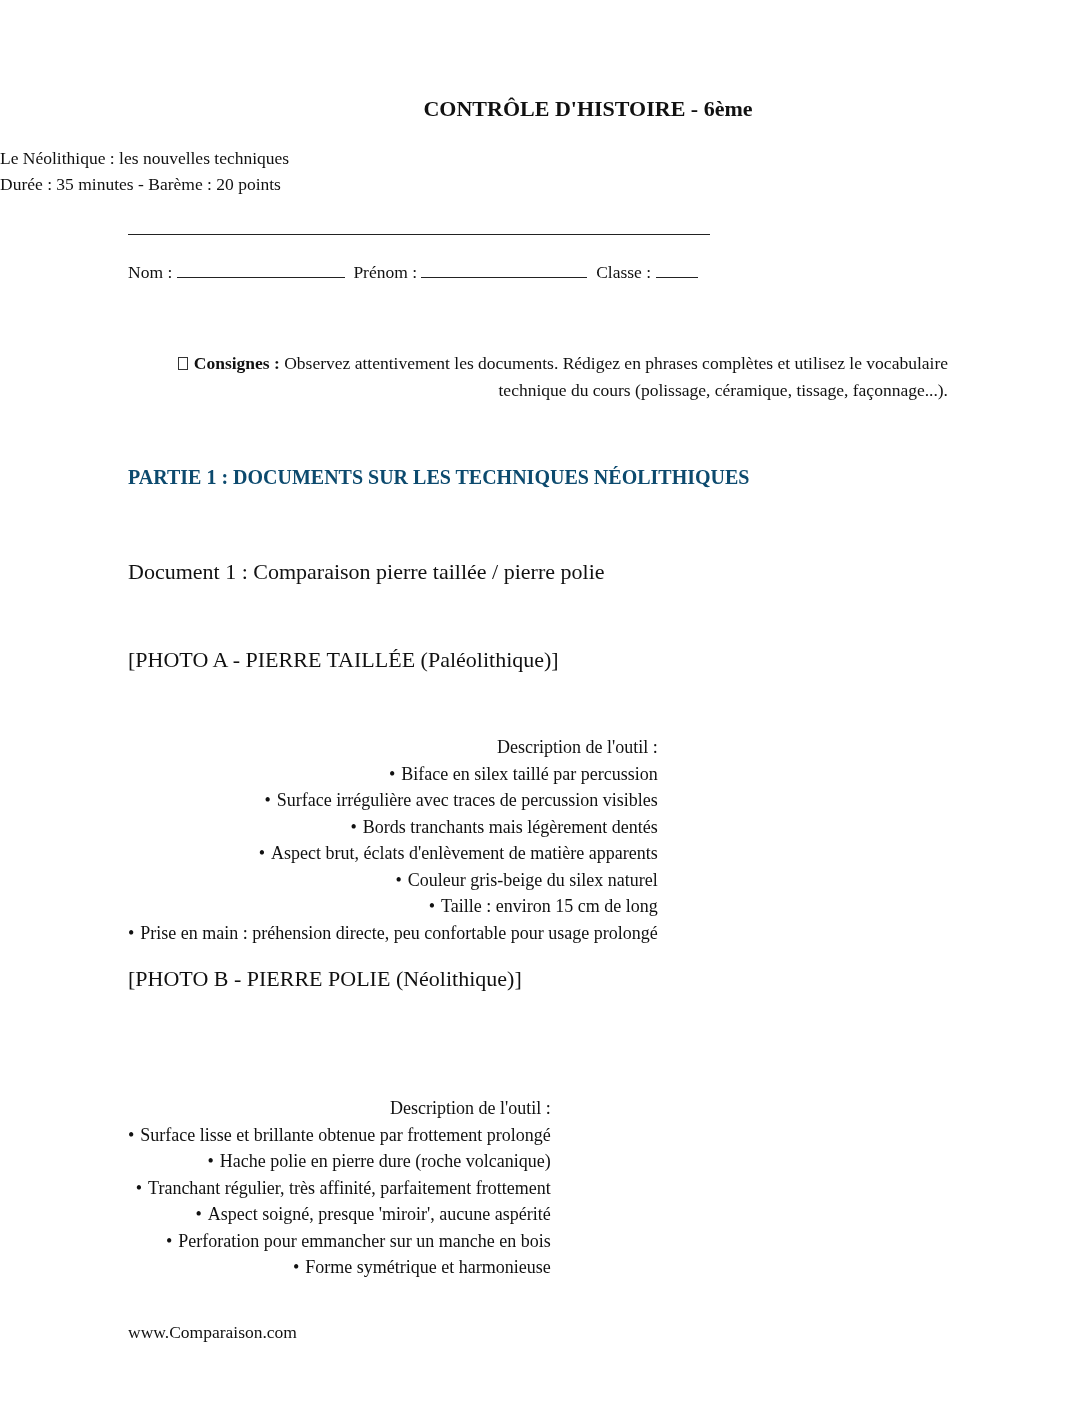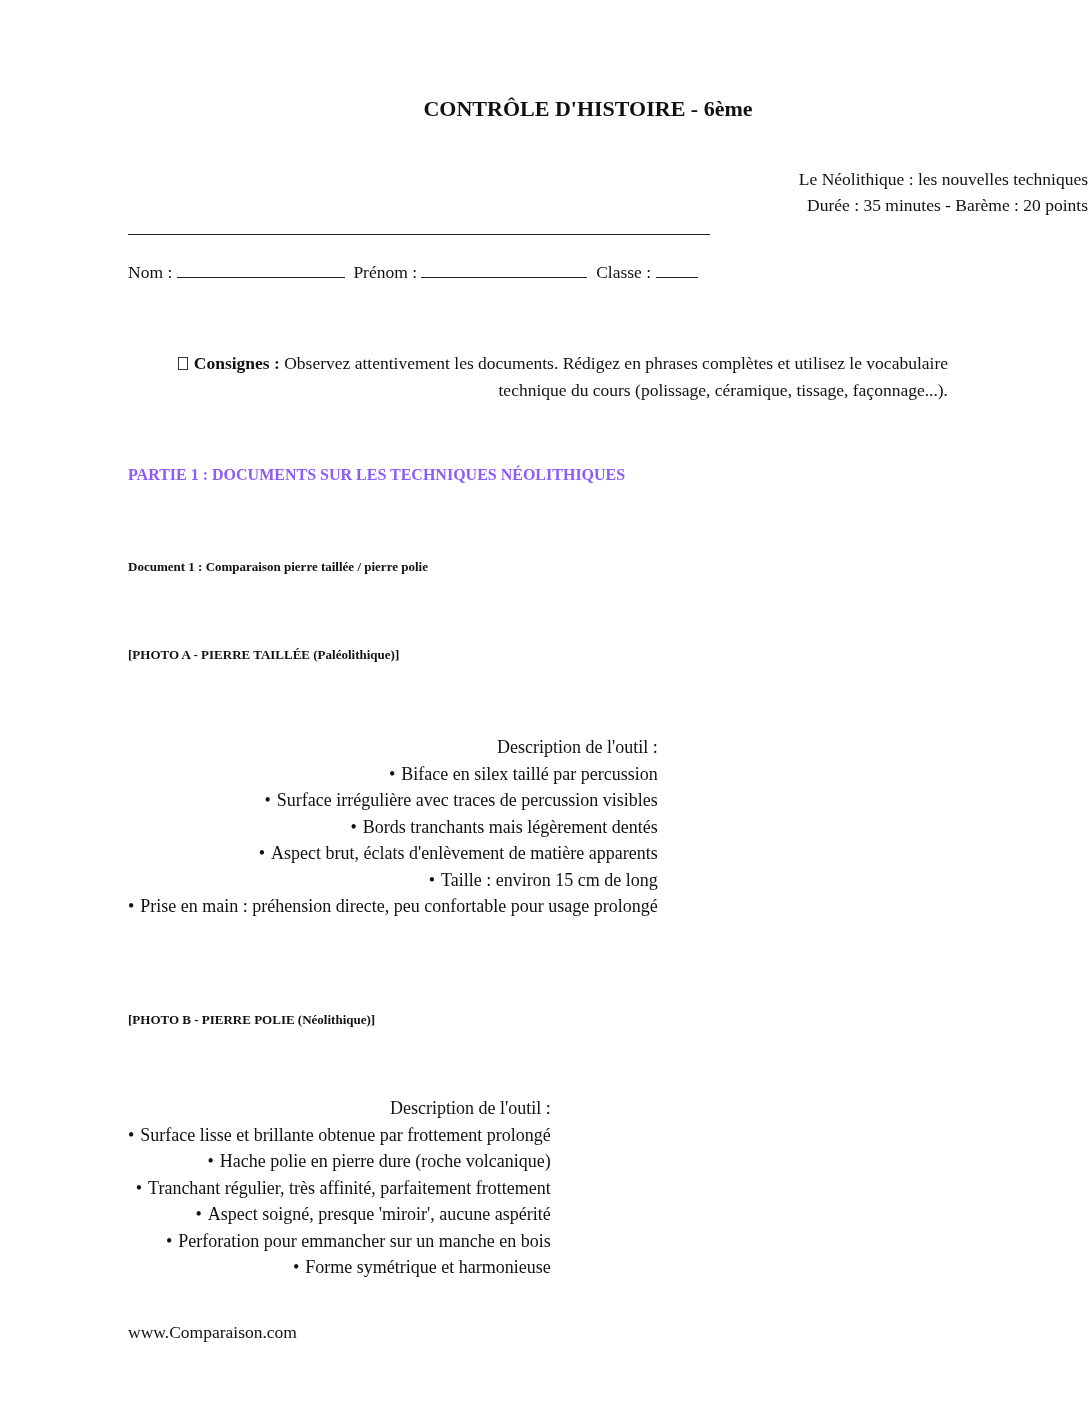--- a/index.html
+++ b/index.html
@@ -1,28 +1,28 @@
 <!DOCTYPE html>
 <html><head>
 <meta charset="utf-8">
 <style>
   html, body { margin: 0; padding: 0; background: #ffffff; }
   body { width: 1088px; height: 1408px; position: relative; overflow: hidden;
          font-family: "Liberation Serif", "DejaVu Serif", serif; color: #111111; }
   .abs { position: absolute; text-align: right; }
   .title { top: 96px; left: 0; width: 1088px; text-align: center; font-size: 22px; font-weight: bold; letter-spacing: 0px; margin-left: 44px; }
-  .sub { left: 0; width: 1088px; text-align: right; font-size: 17.5px; margin-top: 21px; }
+  .sub { left: 0; width: 1088px; text-align: left; font-size: 17.5px; }
   .rule { top: 222px; left: 128px; width: 582px; border-bottom: 1px solid #222; height: 12px; }
   .idline { top: 262px; left: 128px; font-size: 17.5px; white-space: pre; }
   .blank { display: inline-block; border-bottom: 1px solid #222; height: 14px; vertical-align: baseline; }
   .consignes { top: 350px; left: 128px; width: 820px; font-size: 17.5px; line-height: 26.5px; }
   .consignes b { font-weight: bold; }
   .icon-box { display: inline-block; width: 10px; height: 13px; border: 1px solid #333; vertical-align: -1px; margin-right: 6px; box-sizing: border-box; }
-  .partie { top: 466px; left: 128px; font-size: 16px; font-weight: bold; color: #8b5cf6; }
-  .doc-title { left: 128px; font-size: 13px; font-weight: bold; }
+  .partie { top: 466px; left: 128px; font-size: 20px; font-weight: bold; color: #0c4a6e; }
+  .doc-title { left: 128px; font-size: 22px; font-weight: normal; }
   .desc { left: 128px; font-size: 18px; line-height: 26.5px; }
   .desc ul { list-style: none; margin: 0; padding: 0; }
   .desc li::before { content: "\2022"; margin-right: 6px; }
   .footer { top: 1322px; left: 128px; font-size: 17.5px; }
 </style>
 </head>
 <body>
 
 <div class="abs title">CONTRÔLE D'HISTOIRE - 6ème</div>
 <div class="abs sub" style="top:148px;">Le Néolithique : les nouvelles techniques</div>
@@ -40,26 +40,27 @@
 
 <div class="abs doc-title" style="top:647px;">[PHOTO A - PIERRE TAILLÉE (Paléolithique)]</div>
 
 <div class="abs desc" style="top:734px;">
   <div>Description de l'outil :</div>
   <ul>
     <li>Biface en silex taillé par percussion</li>
     <li>Surface irrégulière avec traces de percussion visibles</li>
     <li>Bords tranchants mais légèrement dentés</li>
     <li>Aspect brut, éclats d'enlèvement de matière apparents</li>
+    <li>Couleur gris-beige du silex naturel</li>
     <li>Taille : environ 15 cm de long</li>
     <li>Prise en main : préhension directe, peu confortable pour usage prolongé</li>
   </ul>
 </div>
 
-<div class="abs doc-title" style="top:1012px;">[PHOTO B - PIERRE POLIE (Néolithique)]</div>
+<div class="abs doc-title" style="top:966px;">[PHOTO B - PIERRE POLIE (Néolithique)]</div>
 
 <div class="abs desc" style="top:1095px;">
   <div>Description de l'outil :</div>
   <ul>
     <li>Surface lisse et brillante obtenue par frottement prolongé</li>
     <li>Hache polie en pierre dure (roche volcanique)</li>
     <li>Tranchant régulier, très affinité, parfaitement frottement</li>
     <li>Aspect soigné, presque 'miroir', aucune aspérité</li>
     <li>Perforation pour emmancher sur un manche en bois</li>
     <li>Forme symétrique et harmonieuse</li>

